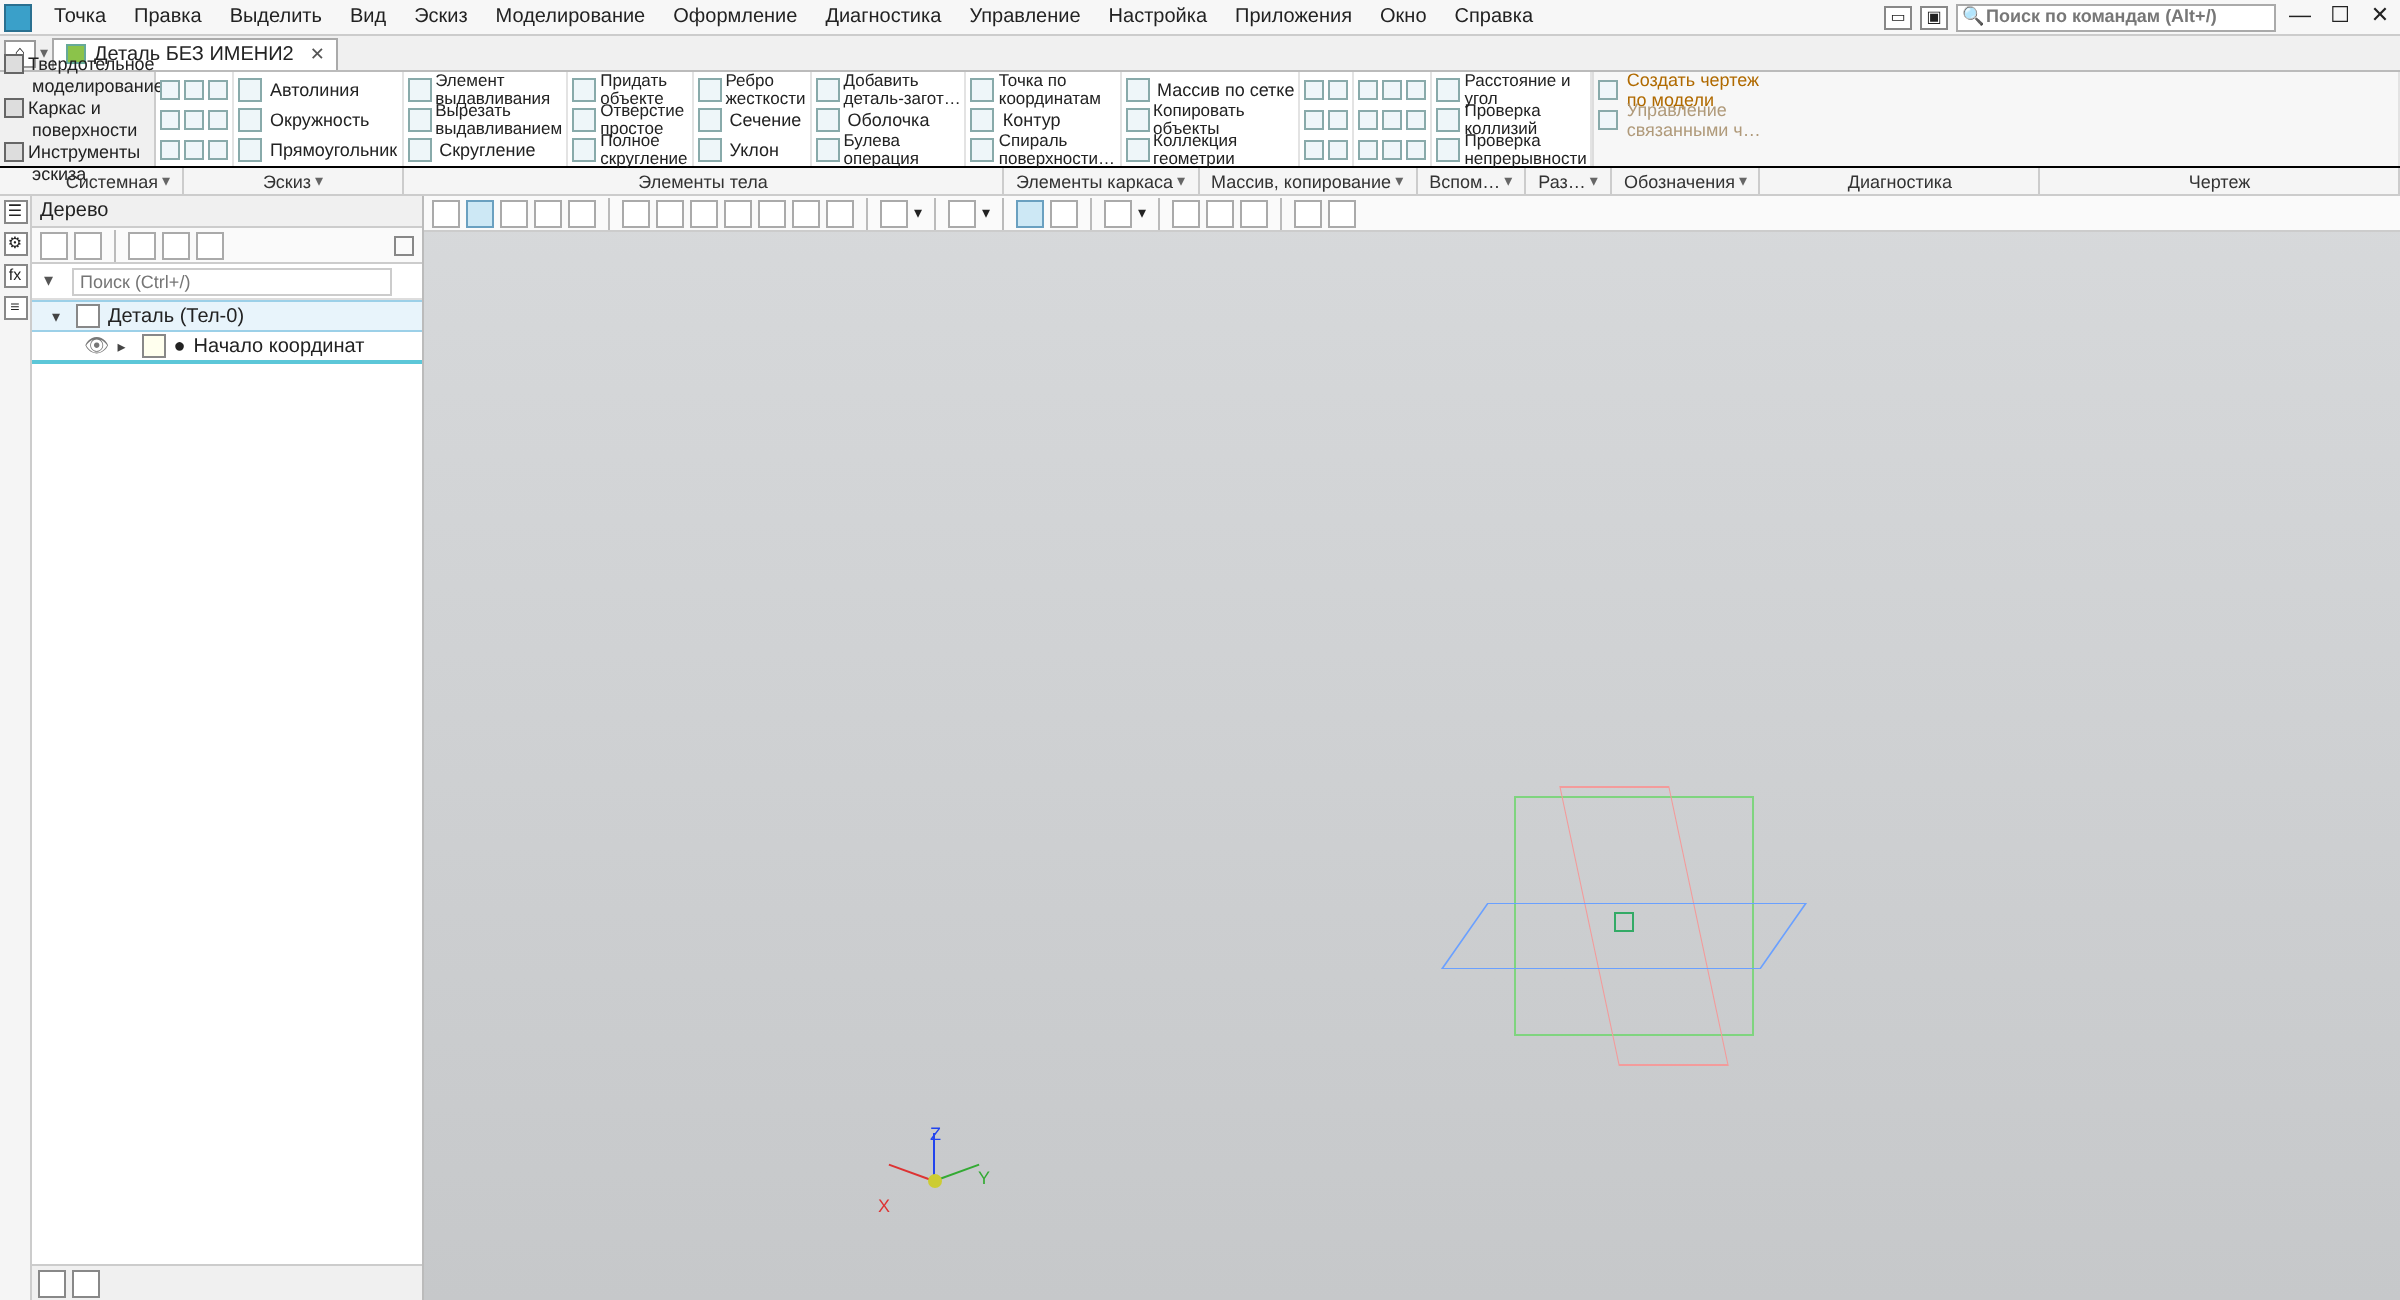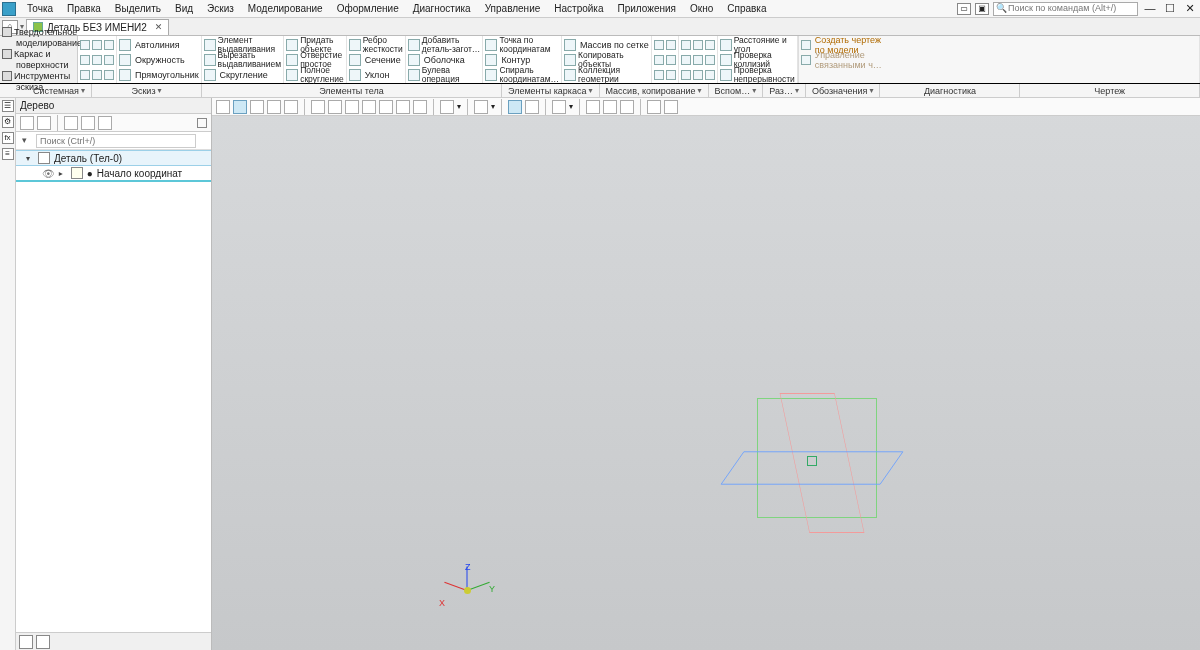--- a/index.html
+++ b/index.html
@@ -6,21 +6,21 @@
   body { width: 1200px; height: 650px; overflow: hidden; background: #e8e8e8; font-size: 10px; color: #222; }
   .row { display: flex; align-items: center; }
   .sep { width:1px; height:16px; background:#bbb; margin:0 3px; }
 
   
   #menubar { height: 18px; background: #f7f7f7; border-bottom:1px solid #ccc; padding:0 2px; gap:8px; }
   #menubar .mitem { font-size:10px; padding:1px 3px; cursor:default; white-space:nowrap; }
   #app-icon { width:14px; height:14px; background:#3aa0c9; border:1px solid #2a7090; }
   #titlebar-right { margin-left:auto; display:flex; gap:4px; align-items:center; }
   #titlebar-right .tbtn { width:14px; height:12px; border:1px solid #888; font-size:8px; text-align:center; line-height:10px; background:#fff; }
-  #cmd-search { width:145px; height:14px; border:1px solid #aaa; font-size:9px; padding:0 3px 0 14px; position:relative; color:#777; background:#fff; }
+  #cmd-search { width:160px; height:14px; border:1px solid #aaa; font-size:9px; padding:0 3px 0 14px; position:relative; color:#777; background:#fff;font-weight:bold; }
   #cmd-search::before { content:"🔍"; position:absolute; left:2px; top:0; font-size:9px; }
   .winctl { width:16px; height:12px; text-align:center; font-size:11px; line-height:10px; cursor:default; }
 
   
   #doctabs { height:18px; background:#f0f0f0; border-bottom:1px solid #bbb; padding-left:2px; gap:2px; }
   #doctabs .home { width:16px; height:14px; border:1px solid #999; background:#fff; text-align:center; font-size:9px; }
   #doctabs .tab { height:16px; border:1px solid #aaa; border-bottom:none; background:#fff; padding:0 6px; display:flex; align-items:center; gap:4px; font-size:10px; }
   #doctabs .tab .tic { width:10px; height:10px; background:#8bc34a; border:1px solid #6a9; }
   #doctabs .tab .x { font-size:9px; color:#555; margin-left:4px; }
 
@@ -284,21 +284,21 @@
       </div>
     <div class="rrow">
         <div class="ric"></div>
         <span class="rlbl">Контур</span>
       </div>
     <div class="rrow">
         <div class="ric"></div>
         <div class="rstack">
           <span class="rlbl2">
             <div>Спираль</div>
-            <div>координатам…</div>
+            <div>поверхности…</div>
           </span>
         </div>
       </div>
   </div>
 
   <div class="rgroup">
     <div class="rrow">
         <div class="ric"></div>
         <span class="rlbl">Массив по сетке</span>
       </div>

